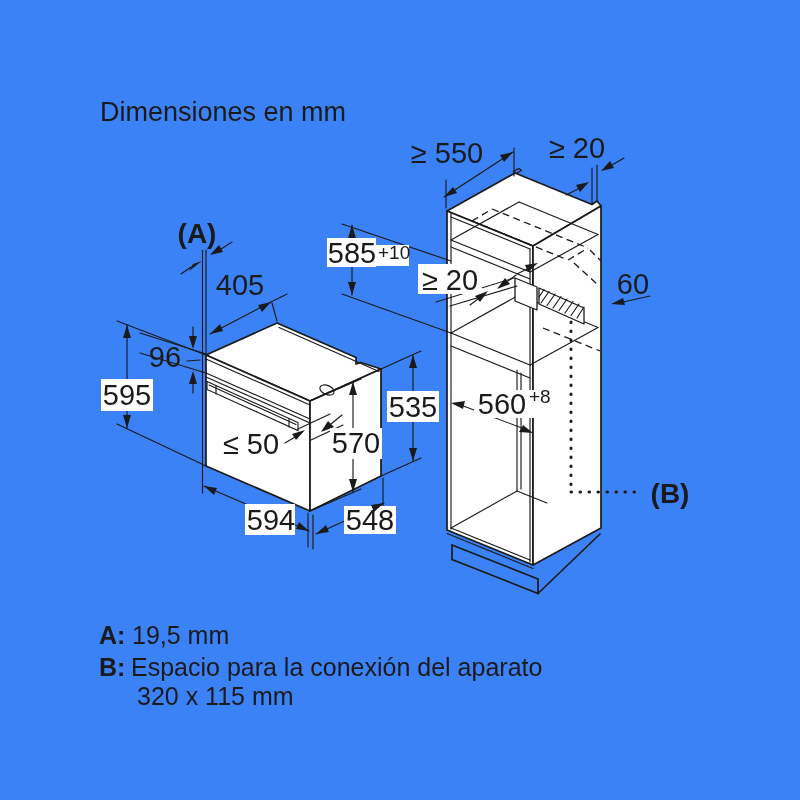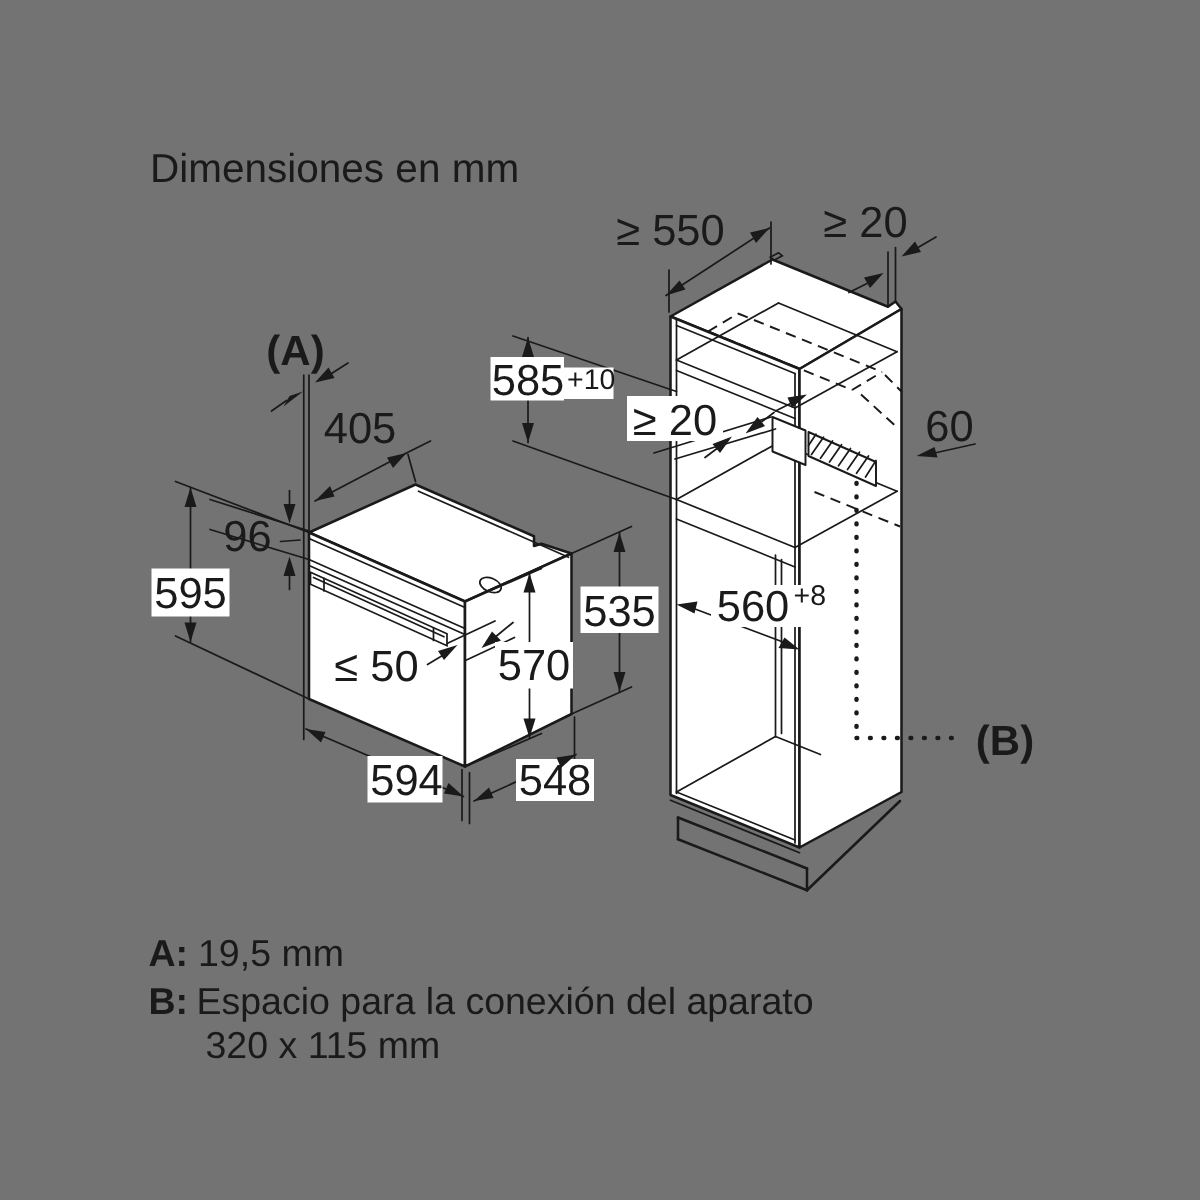--- a/index.html
+++ b/index.html
@@ -1,16 +1,16 @@
 <!DOCTYPE html>
 <html><head>
 <meta charset="utf-8">
 <style>
   html,body{margin:0;padding:0;background:#fff;}
-  .screen{position:relative;width:800px;height:800px;background:#737373;overflow:hidden;
+  .screen{position:relative;width:800px;height:800px;background:#3b82f6;overflow:hidden;
           font-family:"Liberation Sans", sans-serif;}
   svg{display:block;}
   .edge{fill:none;stroke:#1a1a1a;stroke-width:1.7;stroke-linejoin:round;stroke-linecap:round;}
   .face{fill:#ffffff;stroke:#1a1a1a;stroke-width:1.7;stroke-linejoin:round;}
   .thin{fill:none;stroke:#1a1a1a;stroke-width:1.15;stroke-linecap:round;}
   .dash{fill:none;stroke:#1a1a1a;stroke-width:1.3;stroke-dasharray:7 4.5;}
   .dots{fill:none;stroke:#1a1a1a;stroke-width:3;stroke-linecap:round;stroke-dasharray:0.5 8.5;}
   .ah{fill:#1a1a1a;stroke:none;}
   .bg{fill:#ffffff;stroke:none;}
   text{fill:#1a1a1a;}

